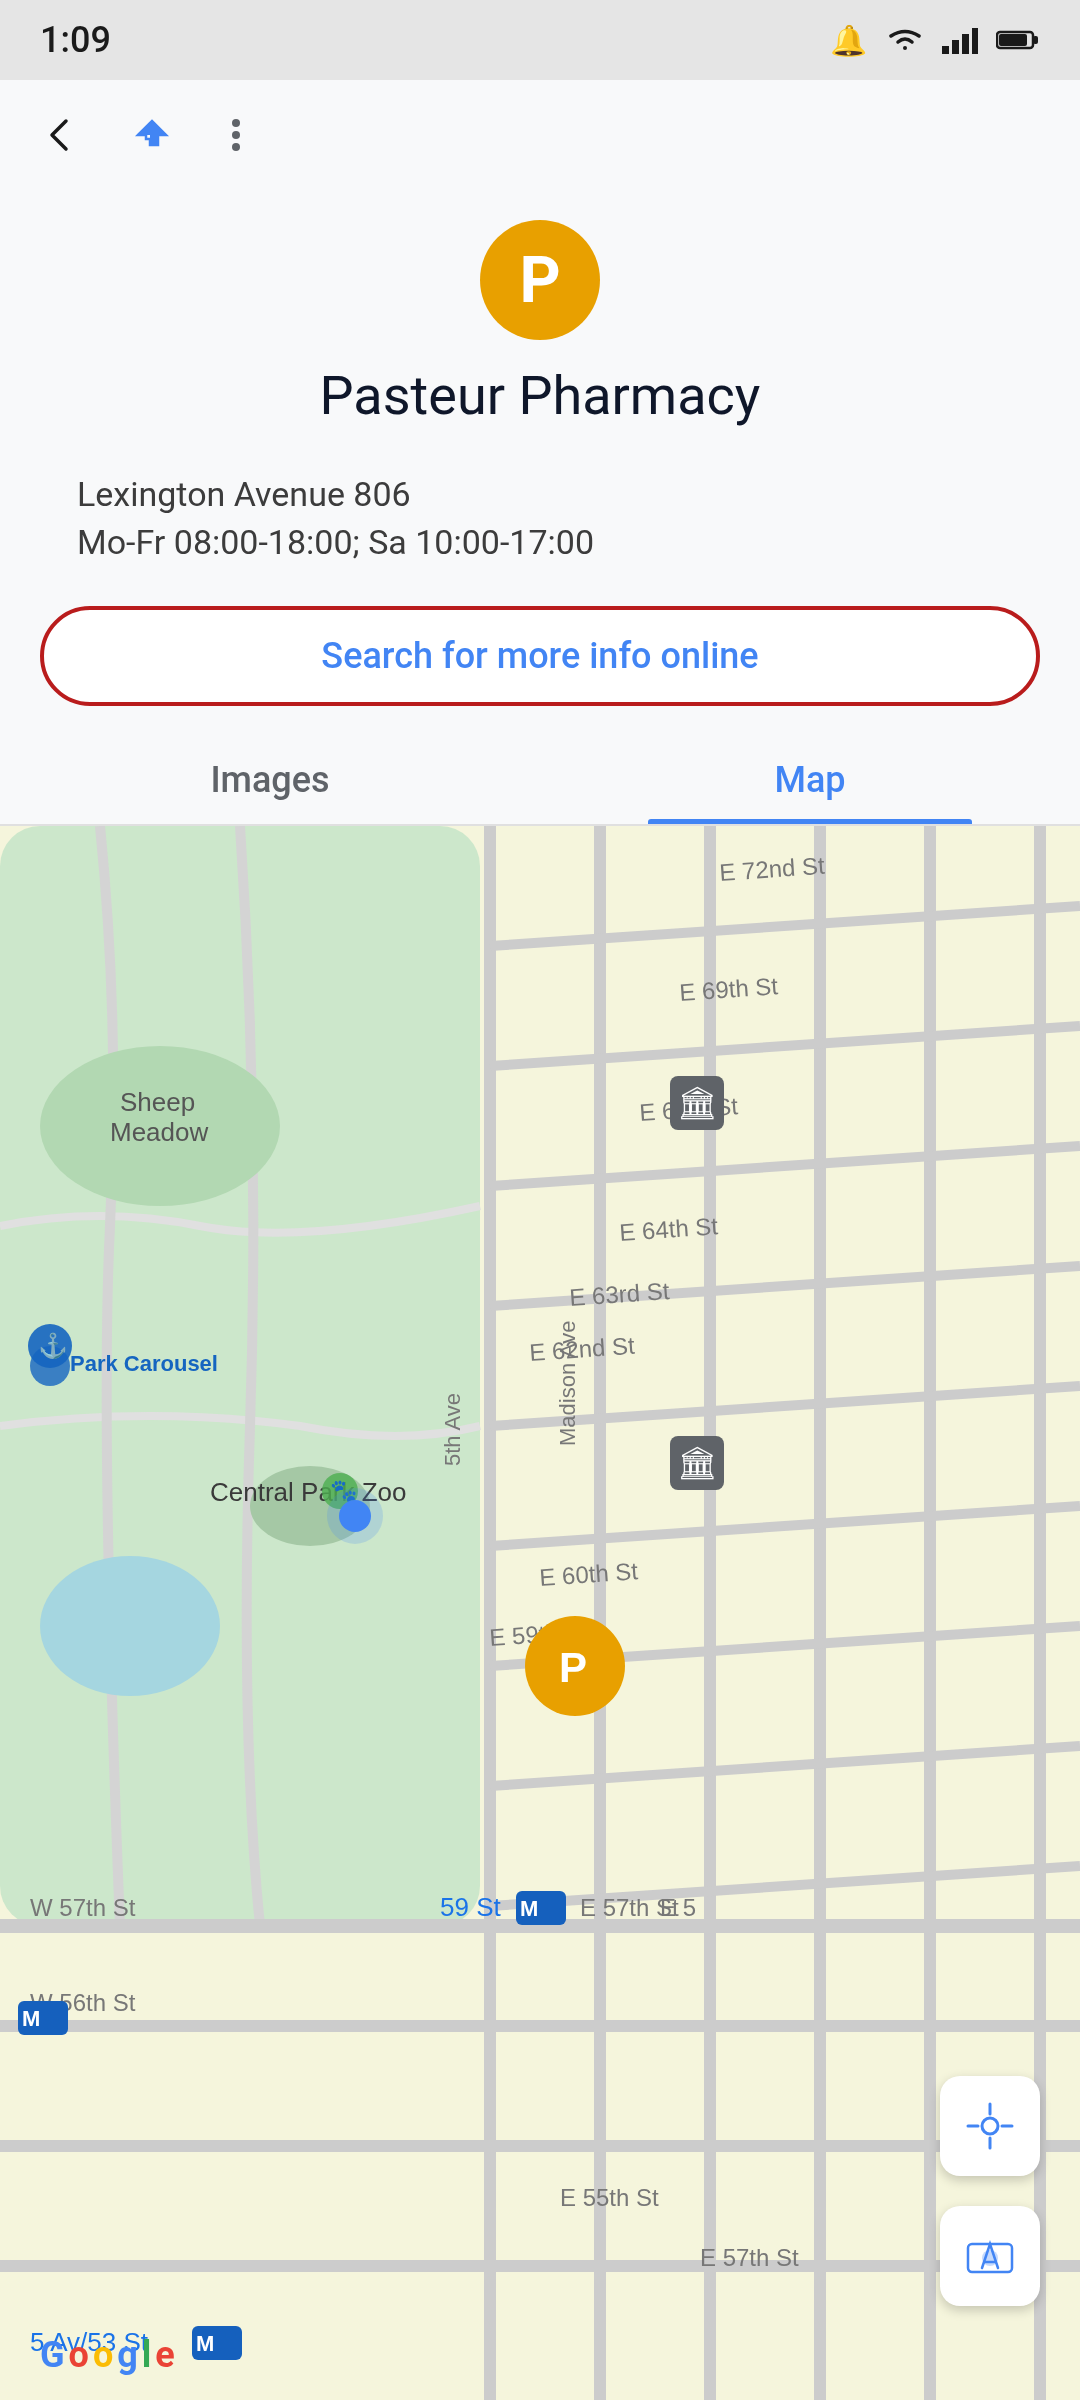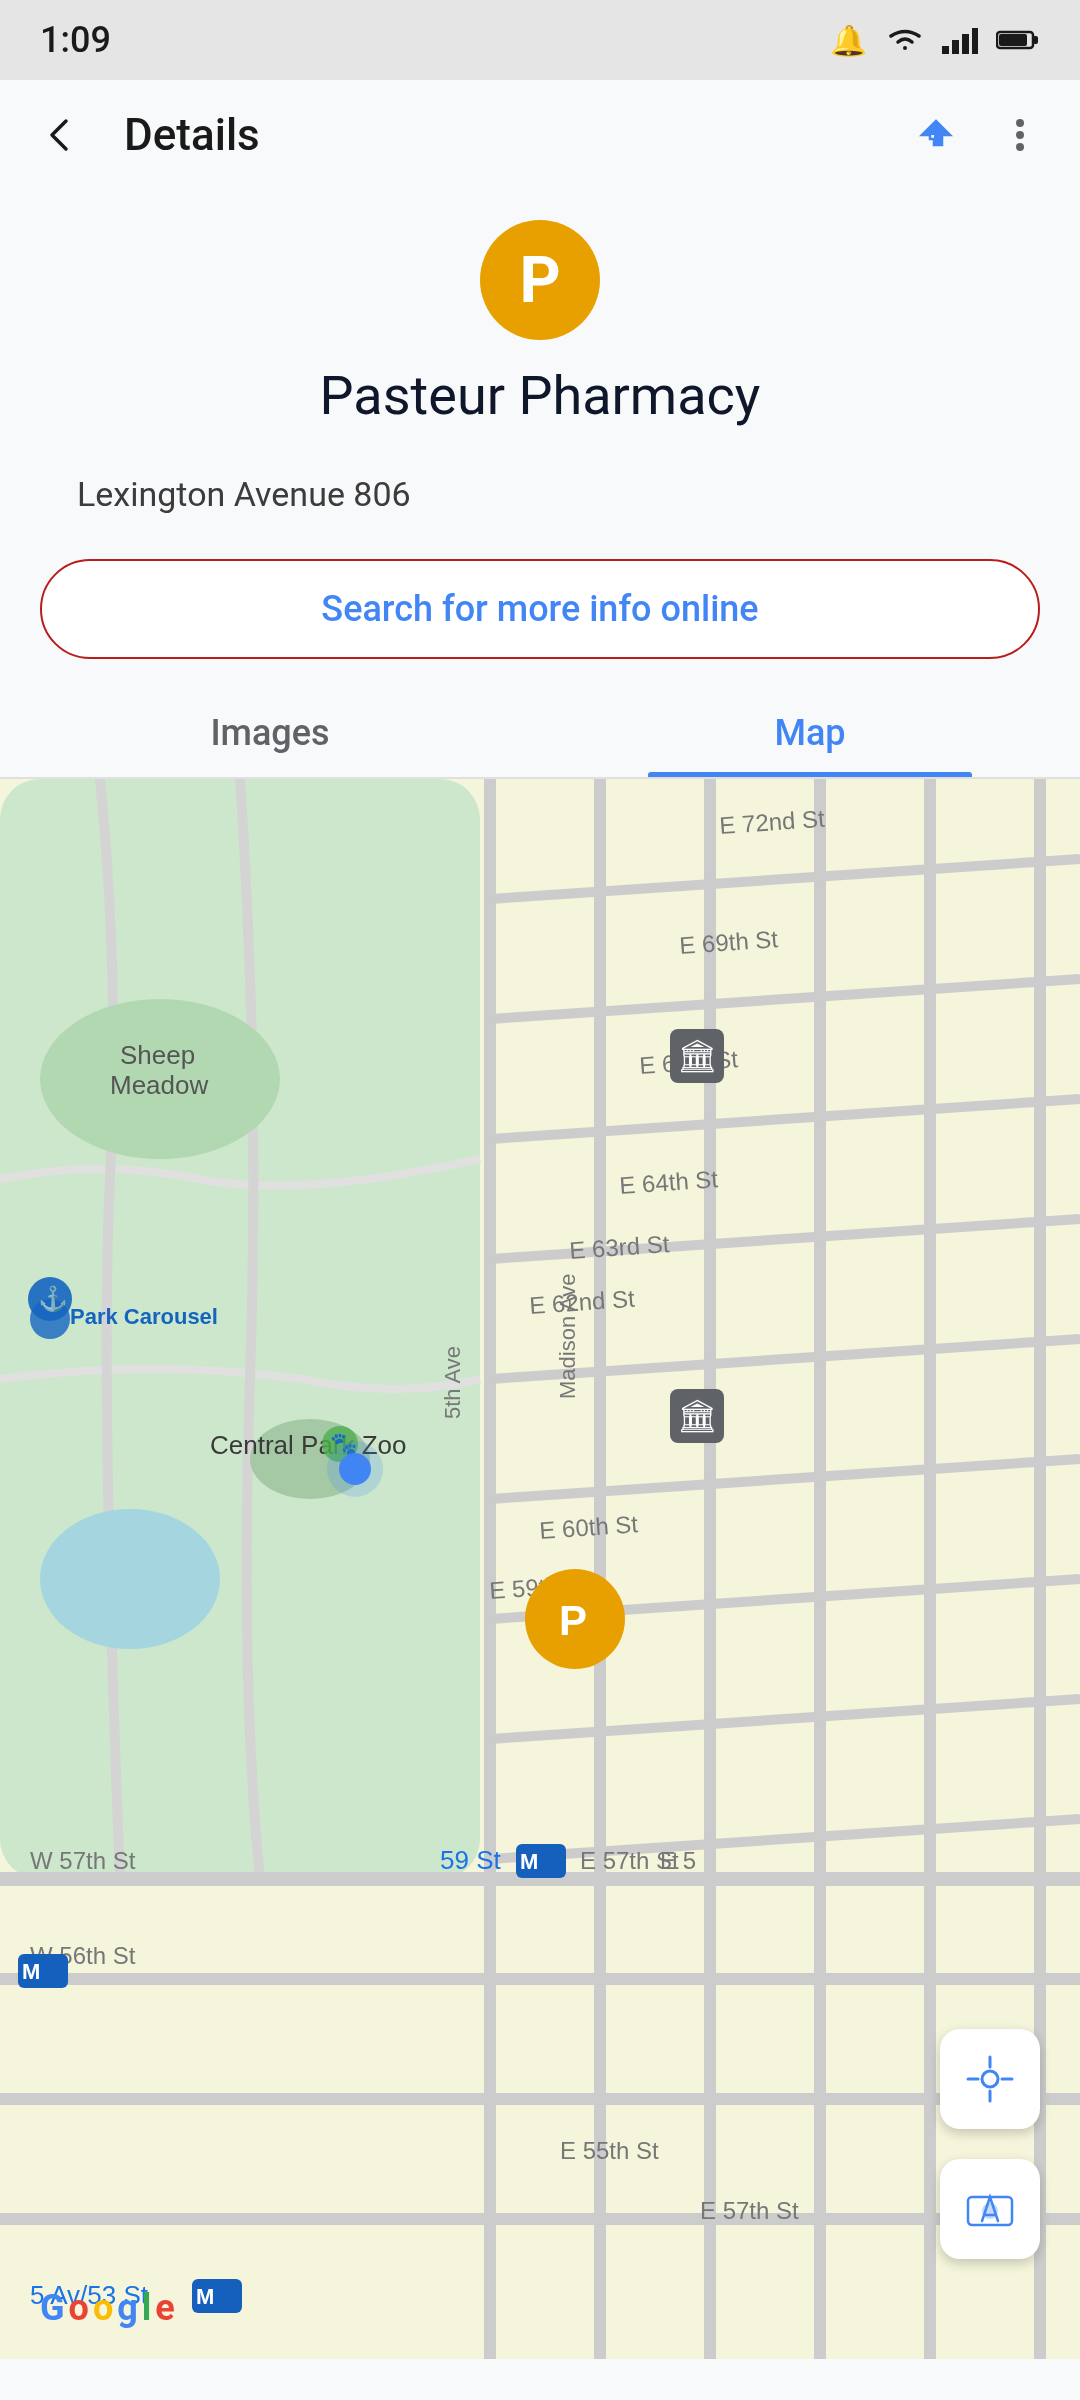--- a/index.html
+++ b/index.html
@@ -146,21 +146,21 @@
       background: #e8f0fe;
       display: flex;
       align-items: center;
       justify-content: center;
       cursor: pointer;
     }
 
     
     .search-online-btn {
       margin: 10px 40px 30px;
-      border: 2px solid #b91c1c;
+      border: 4px solid #b91c1c;
       border-radius: 50px;
       height: 100px;
       display: flex;
       align-items: center;
       justify-content: center;
       cursor: pointer;
       background: white;
     }
     .search-online-text {
       font-size: 36px;
@@ -279,21 +279,20 @@
     </svg>
   </div>
 </div>
 
 <div class="toolbar">
   <div class="toolbar-back">
     <svg width="44" height="44" viewBox="0 0 44 44" fill="none">
       <path d="M28 8 L14 22 L28 36" stroke="#1a1a1a" stroke-width="3.5" stroke-linecap="round" stroke-linejoin="round"></path>
     </svg>
   </div>
-  <span class="toolbar-title">Details</span>
   <div class="toolbar-actions">
     <div class="toolbar-action-btn">
       <svg width="44" height="44" viewBox="0 0 44 44" fill="none">
         <path d="M8 22 L22 8 L36 22 L28 22 L28 32 L20 32 L20 26 L16 26 L16 22 Z" fill="none" stroke="#4285f4" stroke-width="2.5"></path>
         <path d="M22 8 L36 22 L28 22 L28 32 L20 32 L20 22 L8 22 Z" fill="#4285f4"></path>
       </svg>
     </div>
     <div class="toolbar-action-btn">
       <svg width="44" height="44" viewBox="0 0 44 44" fill="#5f6368">
         <circle cx="22" cy="10" r="4"></circle>
@@ -307,20 +306,21 @@
 <div class="place-header">
   <div class="place-avatar">
     <span class="place-avatar-letter">P</span>
   </div>
   <span class="place-name">Pasteur Pharmacy</span>
 </div>
 
 <div class="place-info-row">
   <div class="place-address">
     <div class="place-address-line">Lexington Avenue 806</div>
+    <div class="place-address-line">Mo-Fr 08:00-18:00; Sa 10:00-17:00</div>
   </div>
 </div>
 
 <div class="search-online-btn">
   <span class="search-online-text">Search for more info online</span>
 </div>
 
 <div class="tabs-bar">
   <div class="tab-item">
     <span class="tab-label">Images</span>

